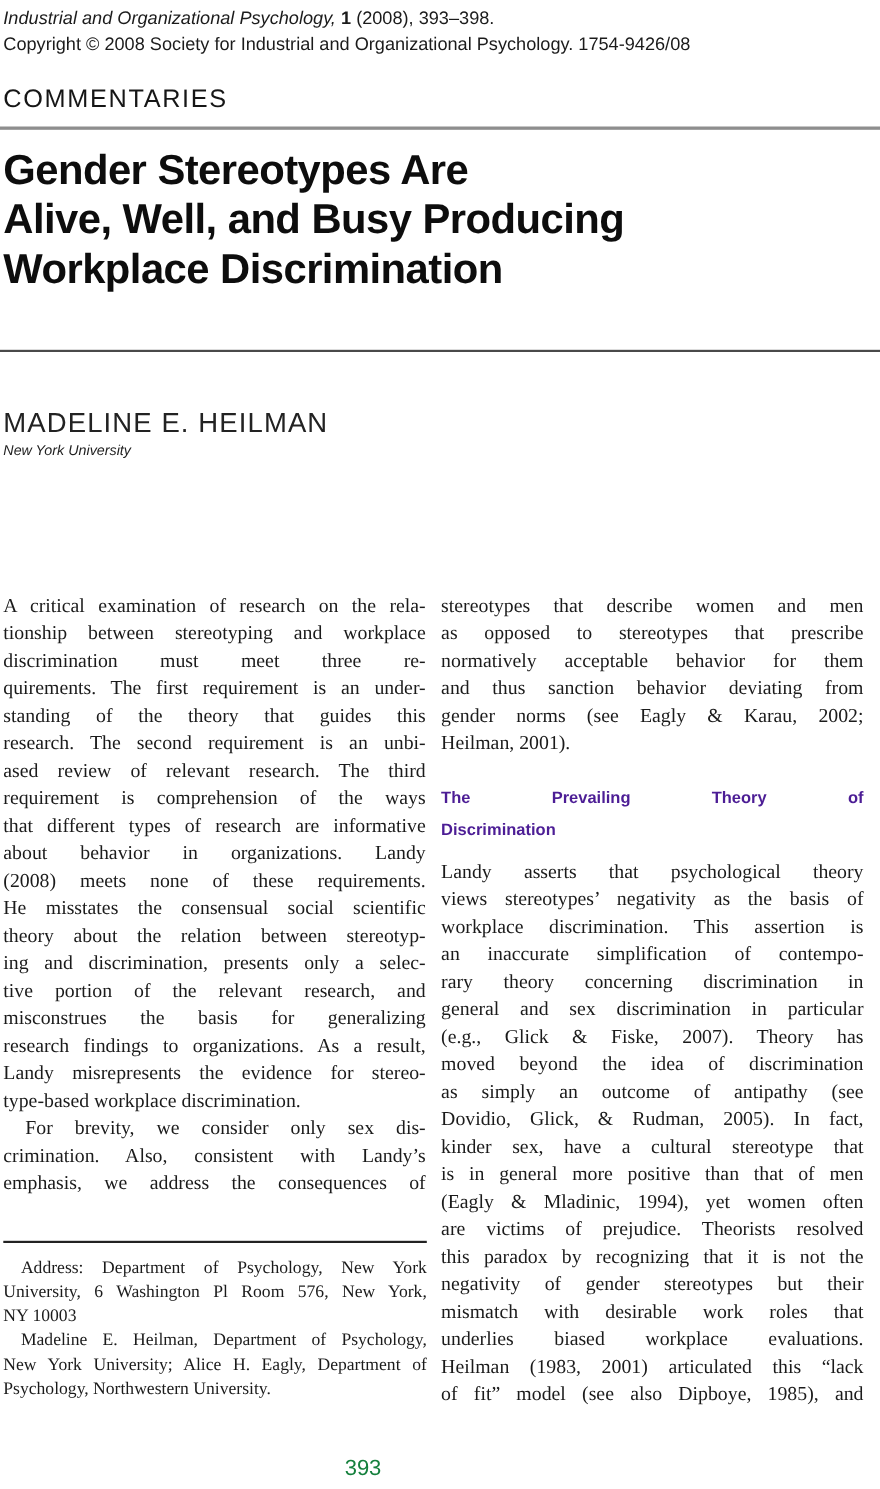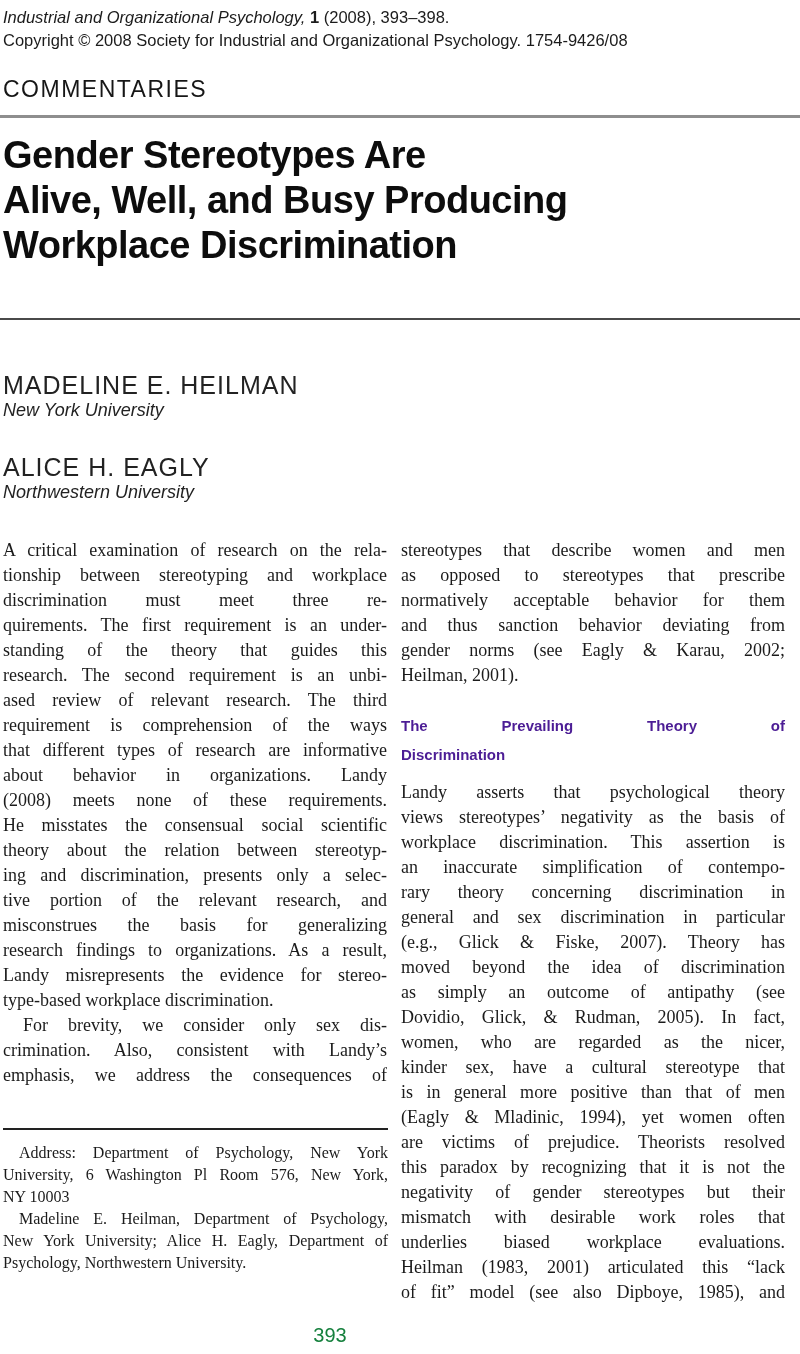--- a/index.html
+++ b/index.html
@@ -50,21 +50,21 @@
   
   .authors-block { position: absolute; top: 340px; left: 3px; }
   .author-name {
     font-family: "Liberation Sans", sans-serif;
     font-size: 25px; line-height: 26px; letter-spacing: 1px;
     color: #222;
     margin-top: 32px;
   }
   .author-affiliation {
     font-family: "Liberation Sans", sans-serif;
-    font-style: italic; font-size: 18px; line-height: 24px;
+    font-style: italic; font-size: 13px; line-height: 24px;
     color: #222;
   }
   .author-block + .author-block { margin-top: 12px; }
 
   
   .columns {
     position: absolute; top: 538px; left: 3px;
     display: flex; gap: 14px;
   }
   .col {
@@ -118,24 +118,20 @@
     <div class="jline">Alive, Well, and Busy Producing</div>
     <div class="jline lastline">Workplace Discrimination</div>
   </div>
 
 <div class="rule-dark"></div>
 
 <div class="authors-block">
   <div class="author-block">
     <div class="author-name">MADELINE E. HEILMAN</div>
     <div class="author-affiliation">New York University</div>
-  </div>
-  <div class="author-block">
-    <div class="author-name">ALICE H. EAGLY</div>
-    <div class="author-affiliation">Northwestern University</div>
   </div>
 </div>
 
 <div class="columns">
   <div class="col justify">
     <div class="para">
         <div class="jline">A critical examination of research on the rela-</div>
         <div class="jline">tionship between stereotyping and workplace</div>
         <div class="jline">discrimination must meet three re-</div>
         <div class="jline">quirements. The first requirement is an under-</div>
@@ -178,21 +174,20 @@
         <div class="jline">Landy asserts that psychological theory</div>
         <div class="jline">views stereotypes’ negativity as the basis of</div>
         <div class="jline">workplace discrimination. This assertion is</div>
         <div class="jline">an inaccurate simplification of contempo-</div>
         <div class="jline">rary theory concerning discrimination in</div>
         <div class="jline">general and sex discrimination in particular</div>
         <div class="jline">(e.g., Glick &amp; Fiske, 2007). Theory has</div>
         <div class="jline">moved beyond the idea of discrimination</div>
         <div class="jline">as simply an outcome of antipathy (see</div>
         <div class="jline">Dovidio, Glick, &amp; Rudman, 2005). In fact,</div>
-        <div class="jline">women, who are regarded as the nicer,</div>
         <div class="jline">kinder sex, have a cultural stereotype that</div>
         <div class="jline">is in general more positive than that of men</div>
         <div class="jline">(Eagly &amp; Mladinic, 1994), yet women often</div>
         <div class="jline">are victims of prejudice. Theorists resolved</div>
         <div class="jline">this paradox by recognizing that it is not the</div>
         <div class="jline">negativity of gender stereotypes but their</div>
         <div class="jline">mismatch with desirable work roles that</div>
         <div class="jline">underlies biased workplace evaluations.</div>
         <div class="jline">Heilman (1983, 2001) articulated this “lack</div>
         <div class="jline">of fit” model (see also Dipboye, 1985), and</div>

